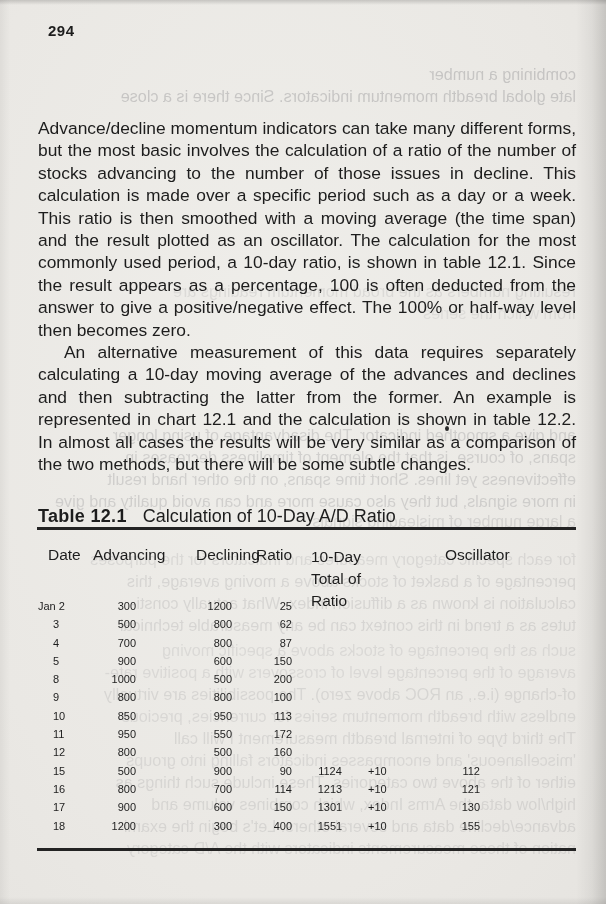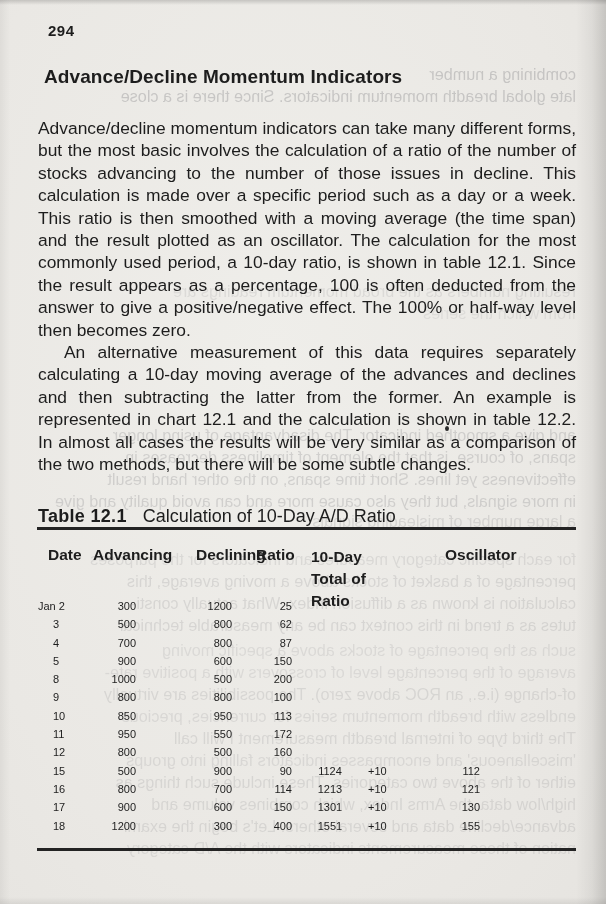--- a/index.html
+++ b/index.html
@@ -17,21 +17,21 @@
   .runhead{position:absolute;right:76px;top:23px;font-size:15px;}
   .heading{position:absolute;left:44px;top:66px;margin:0;font-size:19px;font-weight:bold;letter-spacing:0.1px;}
   .bodytext{position:absolute;left:38px;top:117px;width:538px;font-size:17.4px;line-height:22.4px;text-align:justify;}
   .bodytext p{margin:0;}
   .bodytext .p2{text-indent:26px;}
   .tablecap{position:absolute;left:38px;top:506px;font-size:18px;}
   .tlabel{font-weight:bold;margin-right:16px;letter-spacing:0.3px;}
   .rule{position:absolute;left:37px;width:539px;background:#232323;}
   .rule-top{top:527px;height:3px;}
   .rule-bottom{top:848px;height:2.5px;}
-  .th{position:absolute;top:546px;font-size:15.5px;font-weight:bold;white-space:nowrap;}
+  .th{position:absolute;top:546px;font-size:15.5px;font-weight:normal;white-space:nowrap;}
   .th-date{left:48px;}
   .th-adv{left:93px;}
   .th-dec{left:196px;}
   .th-ratio{left:256px;}
   .th-total{left:311px;width:92px;text-align:left;line-height:21.8px;}
   .th-osc{left:433px;margin-left:12px;}
   .tbody{position:absolute;left:38px;top:597px;width:450px;}
   .trow{display:flex;height:18.3px;font-size:11px;line-height:18.3px;white-space:nowrap;}
   .c{display:block;box-sizing:border-box;}
   .c-date{width:58px;text-align:left;}
@@ -76,21 +76,20 @@
       <div class="ghost" style="top: 728px; opacity: 0.14;">The third type of internal breadth measurement I will call</div>
       <div class="ghost" style="top: 750px; opacity: 0.13;">'miscellaneous' and encompasses indicators falling into groups</div>
       <div class="ghost" style="top: 772px; opacity: 0.14;">either of the above two categories. These include such things as</div>
       <div class="ghost" style="top: 794px; opacity: 0.14;">high/low data, the Arms Index, which combines volume and</div>
       <div class="ghost" style="top: 816px; opacity: 0.14;">advance/decline data and several others. Let's begin the exami-</div>
       <div class="ghost" style="top: 838px; opacity: 0.12;">nation of these measurements indicators with the A/D category</div>
     </div>
 
   <span class="pagenum">294</span>
 
-  <h1 class="heading">Advance/Decline Momentum Indicators</h1>
 
   <div class="bodytext">
     <p class="p1">Advance/decline momentum indicators can take many different forms, but the most basic involves the calculation of a ratio of the number of stocks advancing to the number of those issues in decline. This calculation is made over a specific period such as a day or a week. This ratio is then smoothed with a moving average (the time span) and the result plotted as an oscillator. The calculation for the most commonly used period, a 10-day ratio, is shown in table 12.1. Since the result appears as a percentage, 100 is often deducted from the answer to give a positive/negative effect. The 100% or half-way level then becomes zero.</p>
     <p class="p2">An alternative measurement of this data requires separately calculating a 10-day moving average of the advances and declines and then subtracting the latter from the former. An example is represented in chart 12.1 and the calculation is shown in table 12.2. In almost all cases the results will be very similar as a comparison of the two methods, but there will be some subtle changes.</p>
   </div>
 
   <div class="tablecap">
     <span class="tlabel">Table 12.1</span><span class="tcaption">Calculation of 10-Day A/D Ratio</span>
   </div>
 

